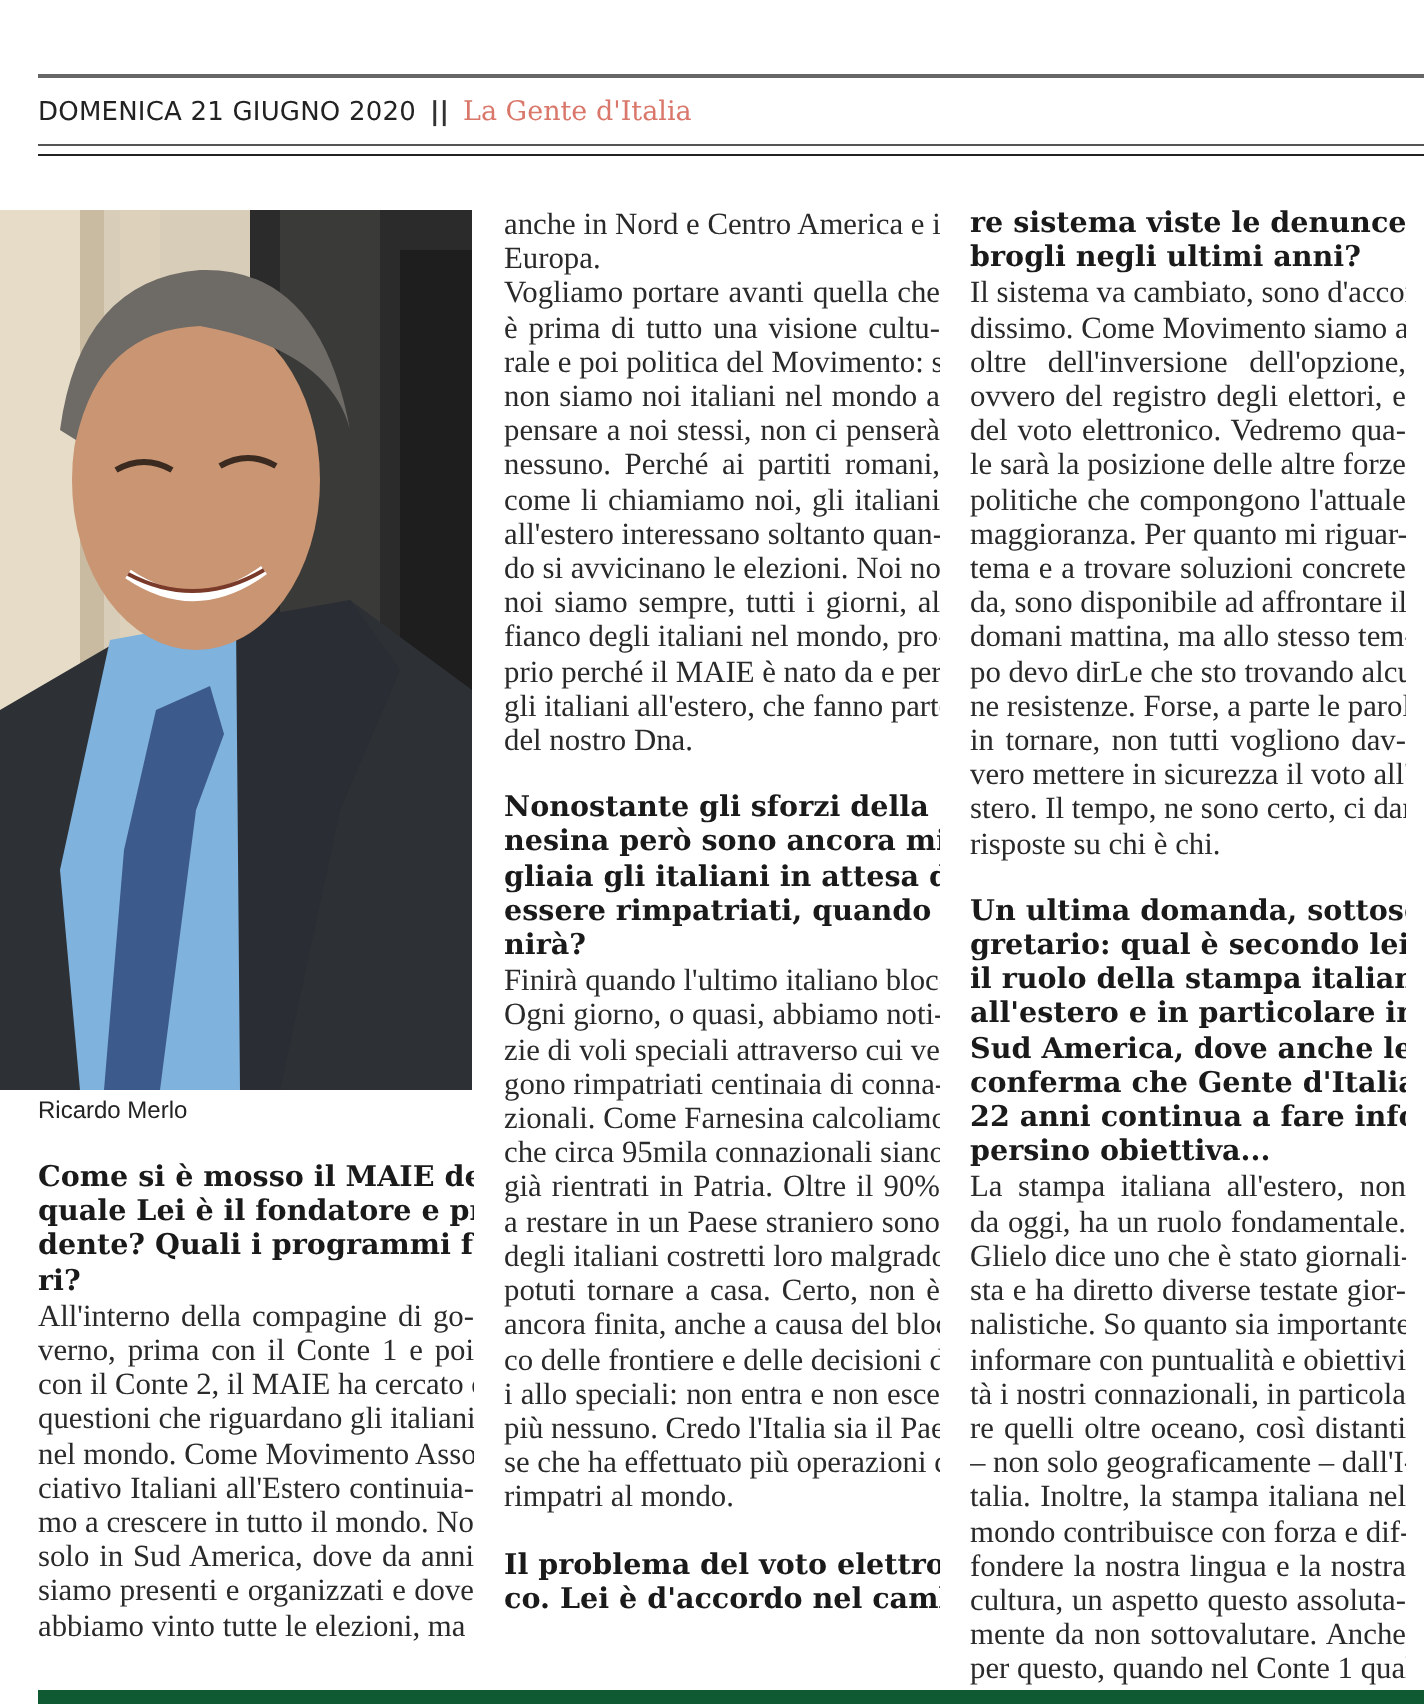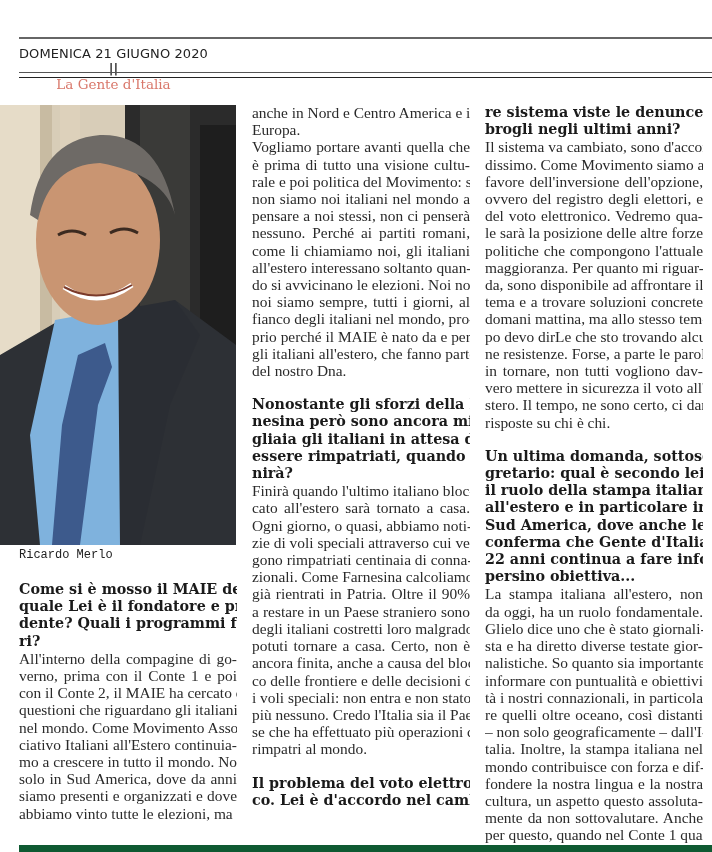--- a/index.html
+++ b/index.html
@@ -1,26 +1,26 @@
 <!DOCTYPE html>
 <html><head>
 <meta charset="utf-8">
 <style>
   html, body { margin:0; padding:0; background:#ffffff; }
   body { width:712px; height:852px; position:relative; overflow:hidden; font-family:"DejaVu Serif", "Liberation Serif", serif; color:#222; }
   .rule { position:absolute; left:19px; right:0; height:0; border-top:2px solid #666; }
   .rule.thin { border-top-width:1px; border-color:#555; }
   .rule.dark { border-top:2px solid #222; }
-  .header { position:absolute; left:19px; top:46px; height:20px; display:flex; align-items:center; font-size:13.5px;flex-direction:column; }
+  .header { position:absolute; left:19px; top:46px; height:20px; display:flex; align-items:center; font-size:13.5px; }
   .header .date { font-family:"DejaVu Sans", "Liberation Sans", sans-serif; font-size:13px; color:#222; letter-spacing:0.1px; }
   .header .sep { font-family:"DejaVu Sans", sans-serif; font-weight:bold; margin:0 7px; color:#333; font-size:13px; }
   .header .brand { font-family:"DejaVu Serif", serif; font-weight:normal; color:#d9776a; font-size:13.5px; }
 
   .photo { position:absolute; left:0; top:105px; width:236px; height:440px; overflow:hidden; background:#cfc6b6; }
-  .caption { position:absolute; left:19px; top:548px; font-family:Liberation Mono, monospace; font-size:12px; color:#222; }
+  .caption { position:absolute; left:19px; top:548px; font-family:Liberation Sans, sans-serif; font-size:12px; color:#222; }
 
   .col { position:absolute; font-family:"Liberation Serif","DejaVu Serif",serif; font-size:15.4px; line-height:17.2px; color:#2a2a2a; text-align:justify; }
   .col p { margin:0; }
   .col .q { font-family:"DejaVu Serif",serif; font-weight:bold; font-size:14.3px; line-height:17.2px; color:#1a1a1a; margin:0; }
   .col .gap { height:17px; }
   .line { display:block; text-align:justify; text-align-last:justify; white-space:nowrap; overflow:hidden; }
   .line.last { text-align-last:left; }
 
   #col1 { left:19px; top:581px; width:218px; }
   #col2 { left:252px; top:104px; width:218px; }
@@ -107,58 +107,58 @@
     <div class="gap"></div>
     <p class="q">
       <span class="line">Nonostante gli sforzi della Far-</span>
       <span class="line">nesina però sono ancora mi-</span>
       <span class="line">gliaia gli italiani in attesa di</span>
       <span class="line">essere rimpatriati, quando fi-</span>
       <span class="line last">nirà?</span>
     </p>
     <p class="a">
       <span class="line">Finirà quando l'ultimo italiano bloc-</span>
-      <span class="line">cato all'estero sarà tornato a casa.</span>
       <span class="line">Ogni giorno, o quasi, abbiamo noti-</span>
       <span class="line">zie di voli speciali attraverso cui ven-</span>
       <span class="line">gono rimpatriati centinaia di conna-</span>
       <span class="line">zionali. Come Farnesina calcoliamo</span>
+      <span class="line">che circa 95mila connazionali siano</span>
       <span class="line">già rientrati in Patria. Oltre il 90%</span>
       <span class="line">a restare in un Paese straniero sono</span>
       <span class="line">degli italiani costretti loro malgrado</span>
       <span class="line">potuti tornare a casa. Certo, non è</span>
       <span class="line">ancora finita, anche a causa del bloc-</span>
       <span class="line">co delle frontiere e delle decisioni di</span>
-      <span class="line">i voli speciali: non entra e non stato</span>
+      <span class="line">i allo speciali: non entra e non esce</span>
       <span class="line">più nessuno. Credo l'Italia sia il Pae-</span>
       <span class="line">se che ha effettuato più operazioni di</span>
       <span class="line last">rimpatri al mondo.</span>
     </p>
     <div class="gap"></div>
     <p class="q">
       <span class="line">Il problema del voto elettroni-</span>
       <span class="line last">co. Lei è d'accordo nel cambia-</span>
     </p>
   </div>
 <div class="col" id="col3">
     <p class="q">
       <span class="line">re sistema viste le denunce di</span>
       <span class="line last">brogli negli ultimi anni?</span>
     </p>
     <p class="a">
       <span class="line">Il sistema va cambiato, sono d'accor-</span>
       <span class="line">dissimo. Come Movimento siamo a</span>
-      <span class="line">favore dell'inversione dell'opzione,</span>
+      <span class="line">oltre dell'inversione dell'opzione,</span>
       <span class="line">ovvero del registro degli elettori, e</span>
       <span class="line">del voto elettronico. Vedremo qua-</span>
       <span class="line">le sarà la posizione delle altre forze</span>
       <span class="line">politiche che compongono l'attuale</span>
       <span class="line">maggioranza. Per quanto mi riguar-</span>
+      <span class="line">tema e a trovare soluzioni concrete</span>
       <span class="line">da, sono disponibile ad affrontare il</span>
-      <span class="line">tema e a trovare soluzioni concrete</span>
       <span class="line">domani mattina, ma allo stesso tem-</span>
       <span class="line">po devo dirLe che sto trovando alcu-</span>
       <span class="line">ne resistenze. Forse, a parte le parole</span>
       <span class="line">in tornare, non tutti vogliono dav-</span>
       <span class="line">vero mettere in sicurezza il voto all'e-</span>
       <span class="line">stero. Il tempo, ne sono certo, ci darà</span>
       <span class="line last">risposte su chi è chi.</span>
     </p>
     <div class="gap"></div>
     <p class="q">

